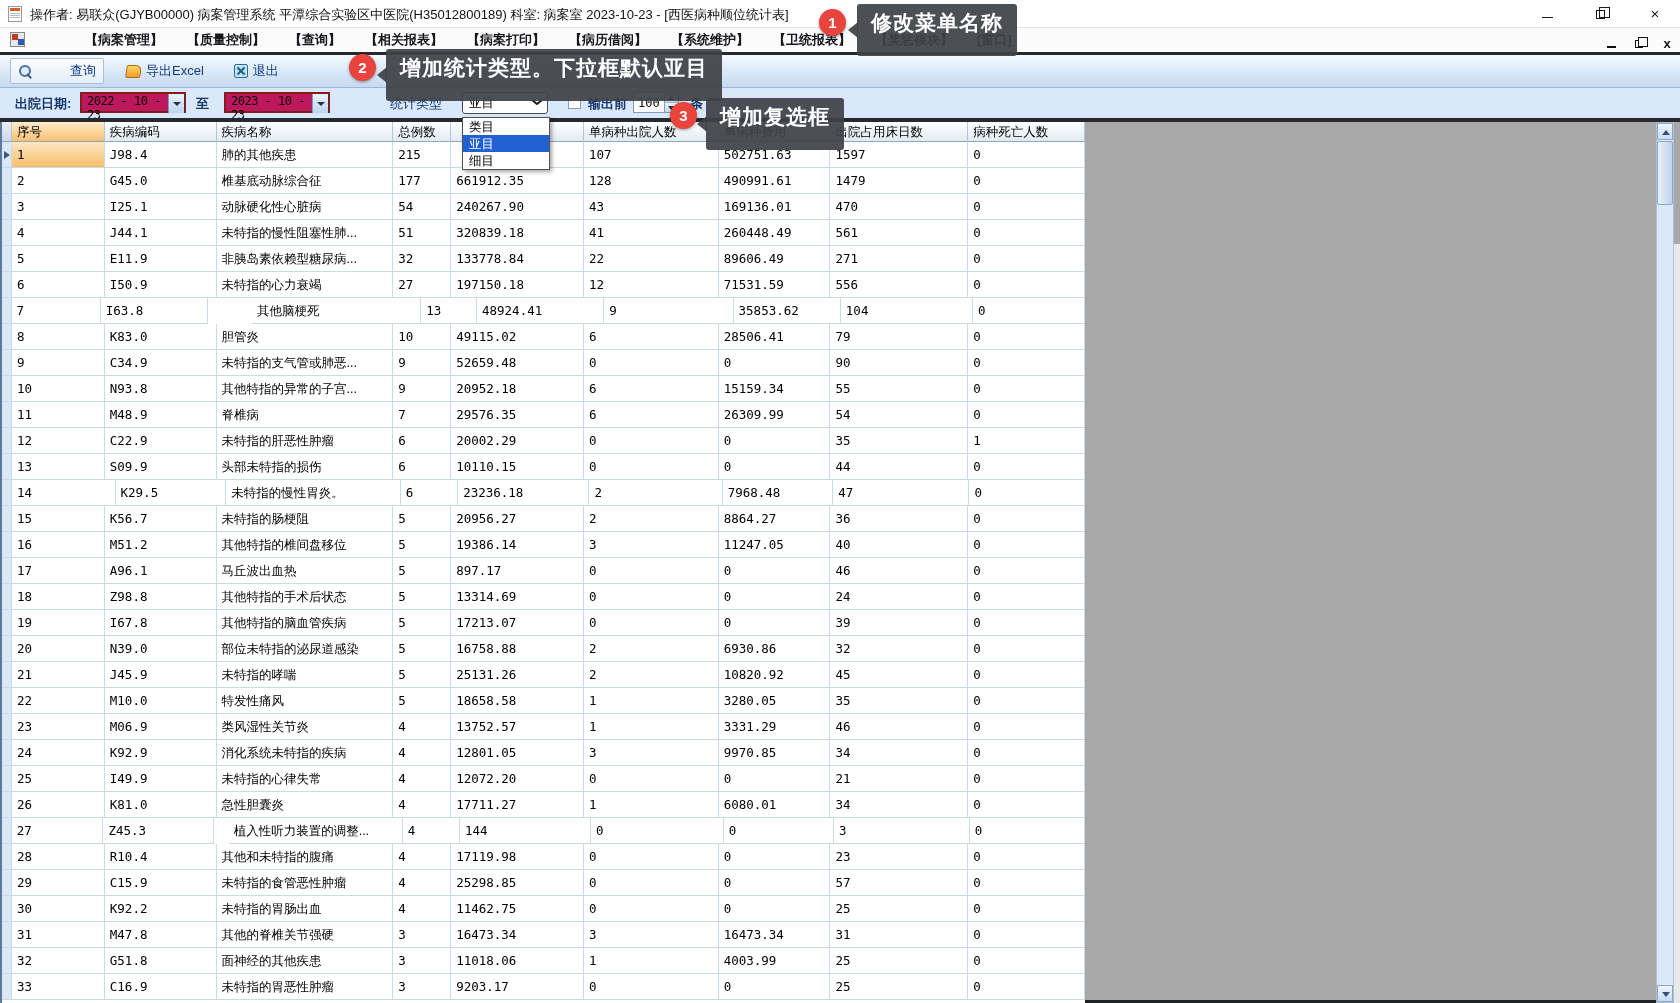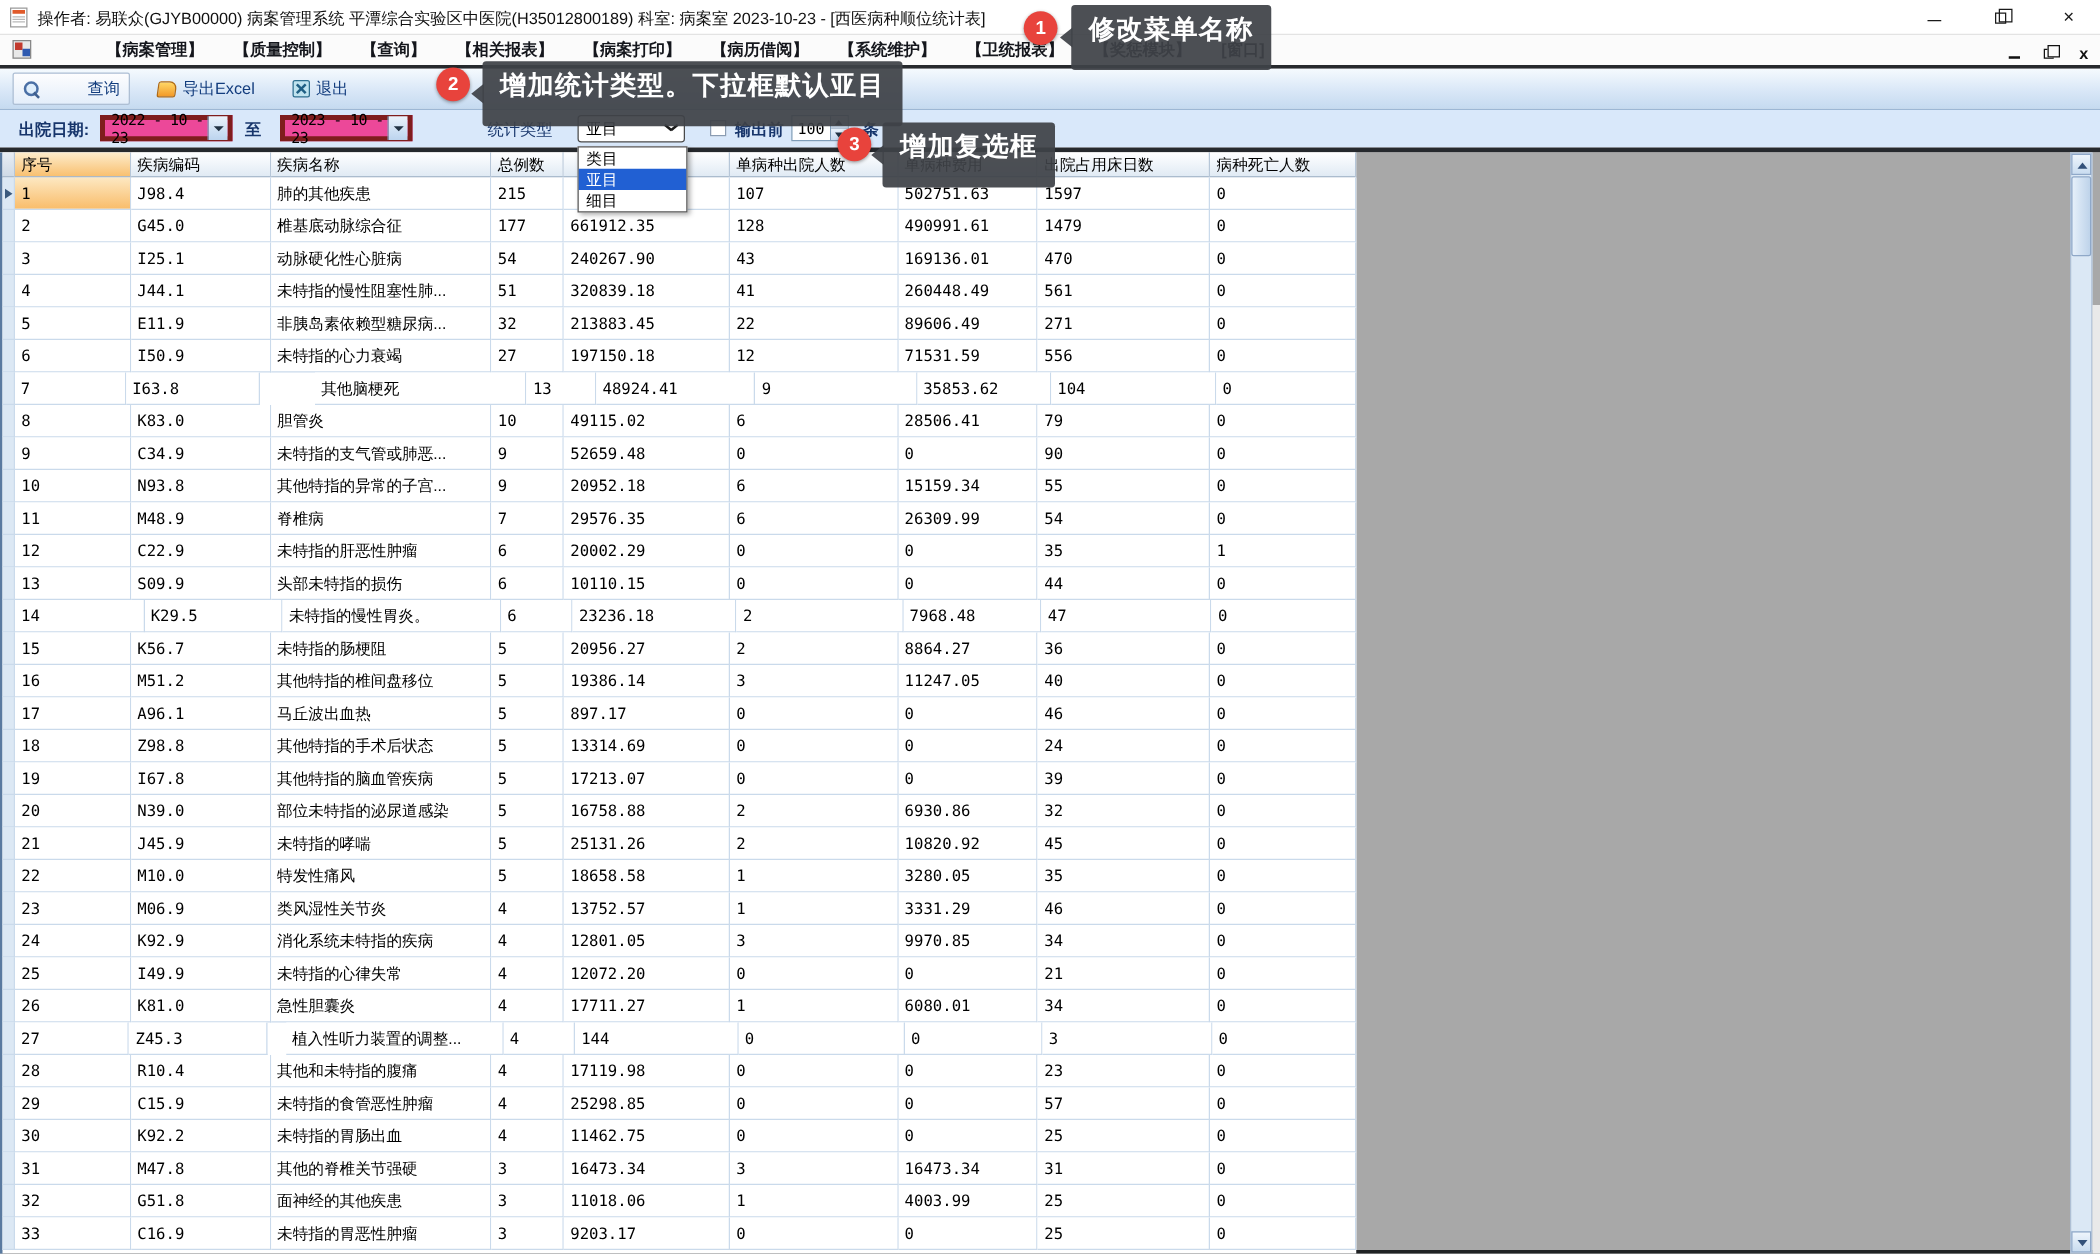--- a/index.html
+++ b/index.html
@@ -49,21 +49,21 @@
   .ic-search .handle { position:absolute; left:9px; top:9px; width:6px; height:2px; background:#3f5f8f; transform:rotate(45deg); transform-origin:left center; }
   .ic-excel { width:15px; height:13px; background:linear-gradient(#ffd766,#f29a29); border:1px solid #b06a14; border-radius:2px 6px 2px 2px; transform:skewX(-8deg); }
   .ic-exit { position:relative; width:14px; height:14px; border:1px solid #2e6f8f; background:#bfe3ef; border-radius:2px; }
   .ic-exit::before, .ic-exit::after { content:""; position:absolute; left:1px; top:5px; width:10px; height:2px; background:#1f5f84; }
   .ic-exit::before { transform:rotate(45deg);} .ic-exit::after { transform:rotate(-45deg);}
 
   
   #filterbar { left:0; top:88px; width:1680px; height:30px; background:#d9e8fa; }
   #strip-2 { left:0; top:118px; width:1680px; height:4px; background:#26292d; }
   .flabel { top:95px; font-size:13px; font-weight:bold; color:#17356b; white-space:nowrap; }
-  .inputbox { top:92px; height:21px; background:#ec4899; border:4px solid #7f1d1d; display:flex; align-items:center; }
+  .inputbox { top:92px; height:21px; background:#be185d; border:2px solid #7f1d1d; display:flex; align-items:flex-start; }
   .datetext { font-size:12px; color:#000; padding-left:5px; flex:1; font-family:"DejaVu Sans Mono", monospace; letter-spacing:-0.5px; }
   .dropbtn { width:16px; height:19px; background:linear-gradient(#eaf3fc,#bcd4ee); border-left:1px solid #7f9db9; position:relative; }
   .dropbtn::after { content:""; position:absolute; left:4px; top:8px; border-left:4px solid transparent; border-right:4px solid transparent; border-top:4px solid #234; }
   #date-from { left:80px; width:106px; } #date-to { left:224px; width:106px; }
   #lbl-date { left:15px; } #lbl-to { left:196px; } #lbl-stat { left:390px; font-weight:normal; }
   #combo-stat { left:462px; top:92px; width:86px; height:22px; background:#fff; border:1px solid #4a4a4a; border-radius:3px; display:flex; align-items:center; }
   #combo-value { font-size:12.5px; color:#000; padding-left:6px; flex:1; }
   .chev { position:relative; width:18px; height:18px; }
   .chev::before, .chev::after { content:""; position:absolute; top:7px; width:7px; height:2px; background:#1a1a1a; }
   .chev::before { left:2px; transform:rotate(40deg);} .chev::after { left:7px; transform:rotate(-40deg);}
@@ -255,21 +255,21 @@
           <div class="gcell" style="width: 112px;">260448.49</div>
           <div class="gcell" style="width: 138px;">561</div>
           <div class="gcell" style="width: 117px;">0</div>
         </div>
         <div class="grow">
           <div class="gcell ind" style="width: 10px;"></div>
           <div class="gcell" style="width: 93px;">5</div>
           <div class="gcell" style="width: 112px;">E11.9</div>
           <div class="gcell name" style="width: 177px;">非胰岛素依赖型糖尿病...</div>
           <div class="gcell" style="width: 58px;">32</div>
-          <div class="gcell" style="width: 133px;">213883.45</div>
+          <div class="gcell" style="width: 133px;">133778.84</div>
           <div class="gcell" style="width: 135px;">22</div>
           <div class="gcell" style="width: 112px;">89606.49</div>
           <div class="gcell" style="width: 138px;">271</div>
           <div class="gcell" style="width: 117px;">0</div>
         </div>
         <div class="grow">
           <div class="gcell ind" style="width: 10px;"></div>
           <div class="gcell" style="width: 93px;">6</div>
           <div class="gcell" style="width: 112px;">I50.9</div>
           <div class="gcell name" style="width: 177px;">未特指的心力衰竭</div>

